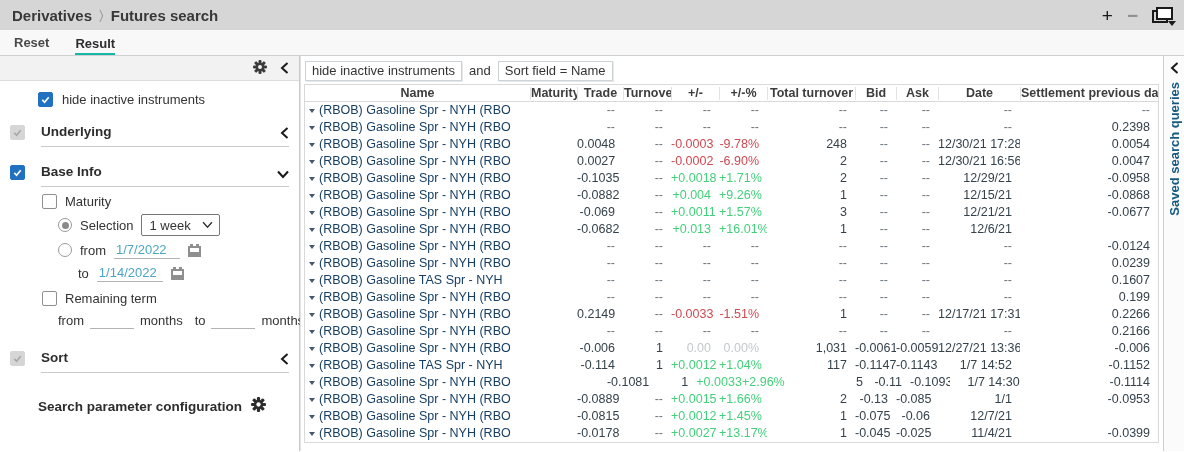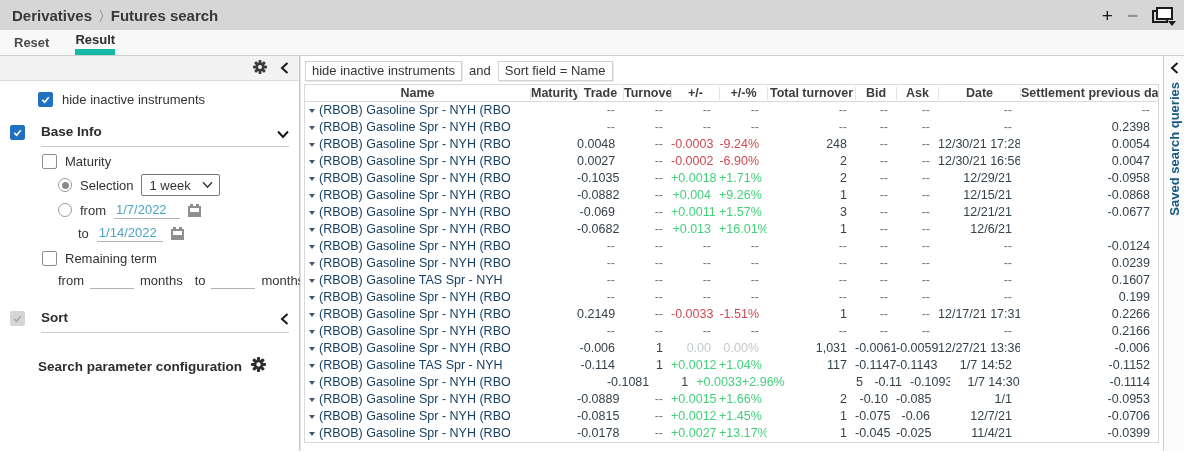--- a/index.html
+++ b/index.html
@@ -14,21 +14,21 @@
   .tb-ico { font-size:19px; line-height:1; color:#1a1a1a; cursor:pointer; font-weight:400; }
   .tb-ico.min { color:#8f8f8f; font-weight:700; }
   .win-ico { position:relative; width:22px; height:17px; }
   .win-ico .r1 { position:absolute; left:0; top:3px; width:16px; height:13px; border:2px solid #1a1a1a; background:transparent; }
   .win-ico .r2 { position:absolute; left:4px; top:0; width:17px; height:13px; border:2px solid #1a1a1a; background:#fff; }
   .win-ico .dd { position:absolute; right:-2px; bottom:-2px; width:0; height:0; border-left:4px solid transparent; border-right:4px solid transparent; border-top:5px solid #1a1a1a; }
 
   
   .tabbar { height:26px; background:#f8f8f8; border-bottom:1px solid #cfcfcf; display:flex; align-items:flex-end; gap:26px; padding:0 0 0 14px; }
   .tab { font-size:13px; font-weight:700; color:#4a4a4a; padding-bottom:5px; cursor:pointer; }
-  .tab.active { color:#2d2d2d; border-bottom:6px solid #14b8a6; padding-bottom:2px; }
+  .tab.active { color:#2d2d2d; border-bottom:2px solid #14b8a6; padding-bottom:2px; }
 
   
   .content { display:flex; height:395px; }
   .sidebar { width:300px; border-right:1px solid #c9c9c9; background:#fff; flex-shrink:0; }
   .main { flex:1; border-left:1px solid #e2e2e2; padding:3px 0 0 3px; background:#fff; min-width:0; }
   .rail { width:21px; background:#fbfbfb; border-left:1px solid #cfcfcf; display:flex; flex-direction:column; align-items:center; padding-top:6px; flex-shrink:0; }
 
   
   .side-toolbar { height:25px; background:#f2f2f2; border-bottom:1px solid #dcdcdc; display:flex; align-items:center; justify-content:flex-end; gap:13px; padding-right:10px; }
   .chev svg { display:block; }
@@ -134,20 +134,35 @@
 
     <div class="hideinactive">
       <span class="checkbox blue">
         <svg width="11" height="11" viewBox="0 0 12 12">
             <path d="M2.5 6.5 L5 9 L9.5 3.5" stroke="#fff" stroke-width="1.8" fill="none"></path>
           </svg>
       </span>
       <span>hide inactive instruments</span>
     </div>
 
+    <div class="section">
+      <span class="checkbox gray">
+        <svg width="11" height="11" viewBox="0 0 12 12">
+            <path d="M2.5 6.5 L5 9 L9.5 3.5" stroke="#a8a8a8" stroke-width="1.8" fill="none"></path>
+          </svg>
+      </span>
+      <div class="section-inner">
+        <span class="section-label">Underlying</span>
+        <span class="chev">
+          <svg width="9" height="12" viewBox="0 0 9 12">
+              <path d="M7.5 1 L2 6 L7.5 11" fill="none" stroke="#1a1a1a" stroke-width="2"></path>
+            </svg>
+        </span>
+      </div>
+    </div>
 
     <div class="section">
       <span class="checkbox blue">
         <svg width="11" height="11" viewBox="0 0 12 12">
             <path d="M2.5 6.5 L5 9 L9.5 3.5" stroke="#fff" stroke-width="1.8" fill="none"></path>
           </svg>
       </span>
       <div class="section-inner">
         <span class="section-label">Base Info</span>
         <span class="chev">
@@ -297,21 +312,21 @@
           </div>
           <div class="tr">
             <div class="td name" style="width: 225px; text-align: left;">
               <span class="caret"></span>
               <span>(RBOB) Gasoline Spr - NYH (RBO</span>
             </div>
             <div class="td maturity" style="width: 47px; text-align: right;"></div>
             <div class="td trade" style="width: 46px; text-align: right;">0.0048</div>
             <div class="td turnover dash" style="width: 48px; text-align: right;">--</div>
             <div class="td chg down" style="width: 48px; text-align: right;">-0.0003</div>
-            <div class="td chg_pct down" style="width: 48px; text-align: right;">-9.24%</div>
+            <div class="td chg_pct down" style="width: 48px; text-align: right;">-9.78%</div>
             <div class="td total" style="width: 88px; text-align: right;">248</div>
             <div class="td bid dash" style="width: 41px; text-align: right;">--</div>
             <div class="td ask dash" style="width: 42px; text-align: right;">--</div>
             <div class="td date" style="width: 82px; text-align: right;">12/30/21 17:28</div>
             <div class="td settle" style="width: 138px; text-align: right;">0.0054</div>
           </div>
           <div class="tr">
             <div class="td name" style="width: 225px; text-align: left;">
               <span class="caret"></span>
               <span>(RBOB) Gasoline Spr - NYH (RBO</span>
@@ -538,40 +553,39 @@
             <div class="td name" style="width: 225px; text-align: left;">
               <span class="caret"></span>
               <span>(RBOB) Gasoline Spr - NYH (RBO</span>
             </div>
             <div class="td maturity" style="width: 47px; text-align: right;"></div>
             <div class="td trade" style="width: 46px; text-align: right;">-0.0889</div>
             <div class="td turnover dash" style="width: 48px; text-align: right;">--</div>
             <div class="td chg up" style="width: 48px; text-align: right;">+0.0015</div>
             <div class="td chg_pct up" style="width: 48px; text-align: right;">+1.66%</div>
             <div class="td total" style="width: 88px; text-align: right;">2</div>
-            <div class="td bid" style="width: 41px; text-align: right;">-0.10</div>
+            <div class="td bid" style="width: 41px; text-align: right;">-0.13</div>
             <div class="td ask" style="width: 42px; text-align: right;">-0.085</div>
             <div class="td date" style="width: 82px; text-align: right;">1/1</div>
             <div class="td settle" style="width: 138px; text-align: right;">-0.0953</div>
           </div>
           <div class="tr">
             <div class="td name" style="width: 225px; text-align: left;">
               <span class="caret"></span>
               <span>(RBOB) Gasoline Spr - NYH (RBO</span>
             </div>
             <div class="td maturity" style="width: 47px; text-align: right;"></div>
             <div class="td trade" style="width: 46px; text-align: right;">-0.0815</div>
             <div class="td turnover dash" style="width: 48px; text-align: right;">--</div>
             <div class="td chg up" style="width: 48px; text-align: right;">+0.0012</div>
             <div class="td chg_pct up" style="width: 48px; text-align: right;">+1.45%</div>
             <div class="td total" style="width: 88px; text-align: right;">1</div>
             <div class="td bid" style="width: 41px; text-align: right;">-0.075</div>
             <div class="td ask" style="width: 42px; text-align: right;">-0.06</div>
             <div class="td date" style="width: 82px; text-align: right;">12/7/21</div>
-            <div class="td settle" style="width: 138px; text-align: right;">-0.0706</div>
           </div>
           <div class="tr">
             <div class="td name" style="width: 225px; text-align: left;">
               <span class="caret"></span>
               <span>(RBOB) Gasoline Spr - NYH (RBO</span>
             </div>
             <div class="td maturity" style="width: 47px; text-align: right;"></div>
             <div class="td trade" style="width: 46px; text-align: right;">-0.0178</div>
             <div class="td turnover dash" style="width: 48px; text-align: right;">--</div>
             <div class="td chg up" style="width: 48px; text-align: right;">+0.0027</div>

